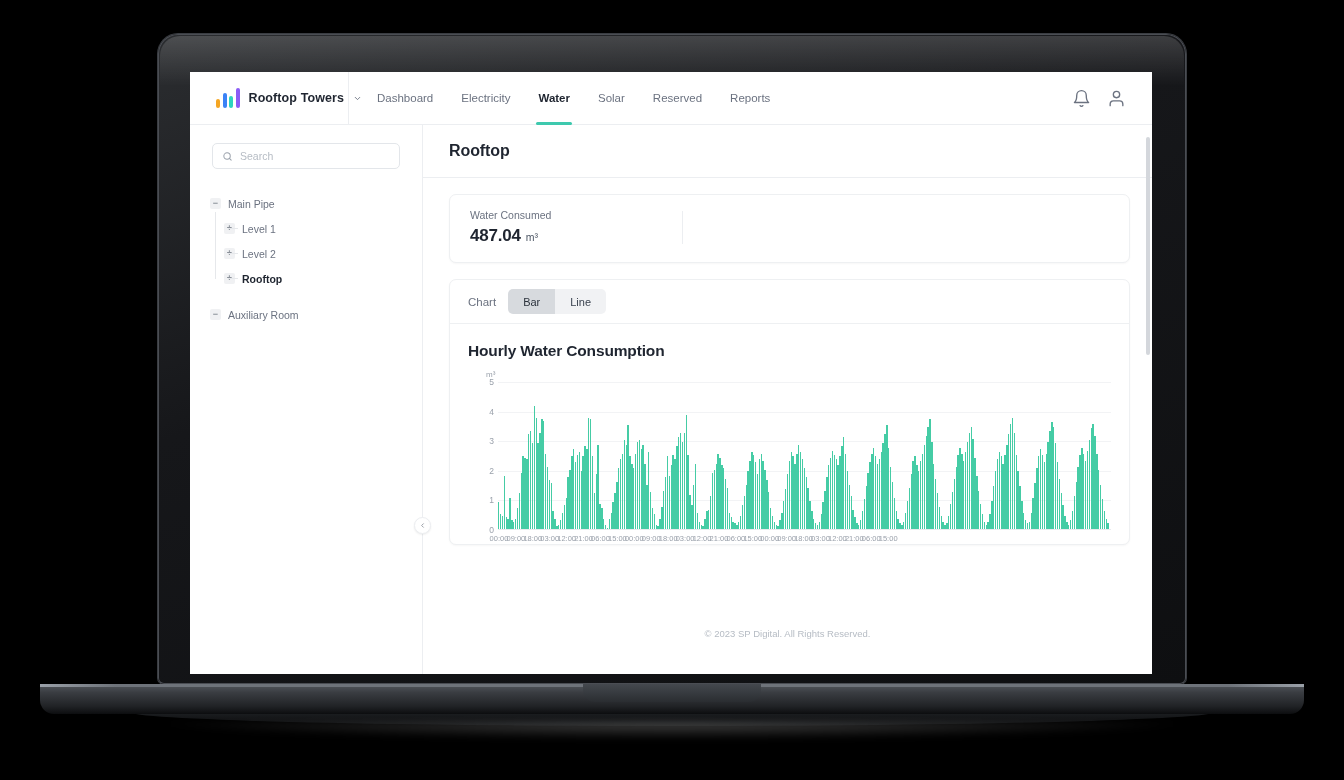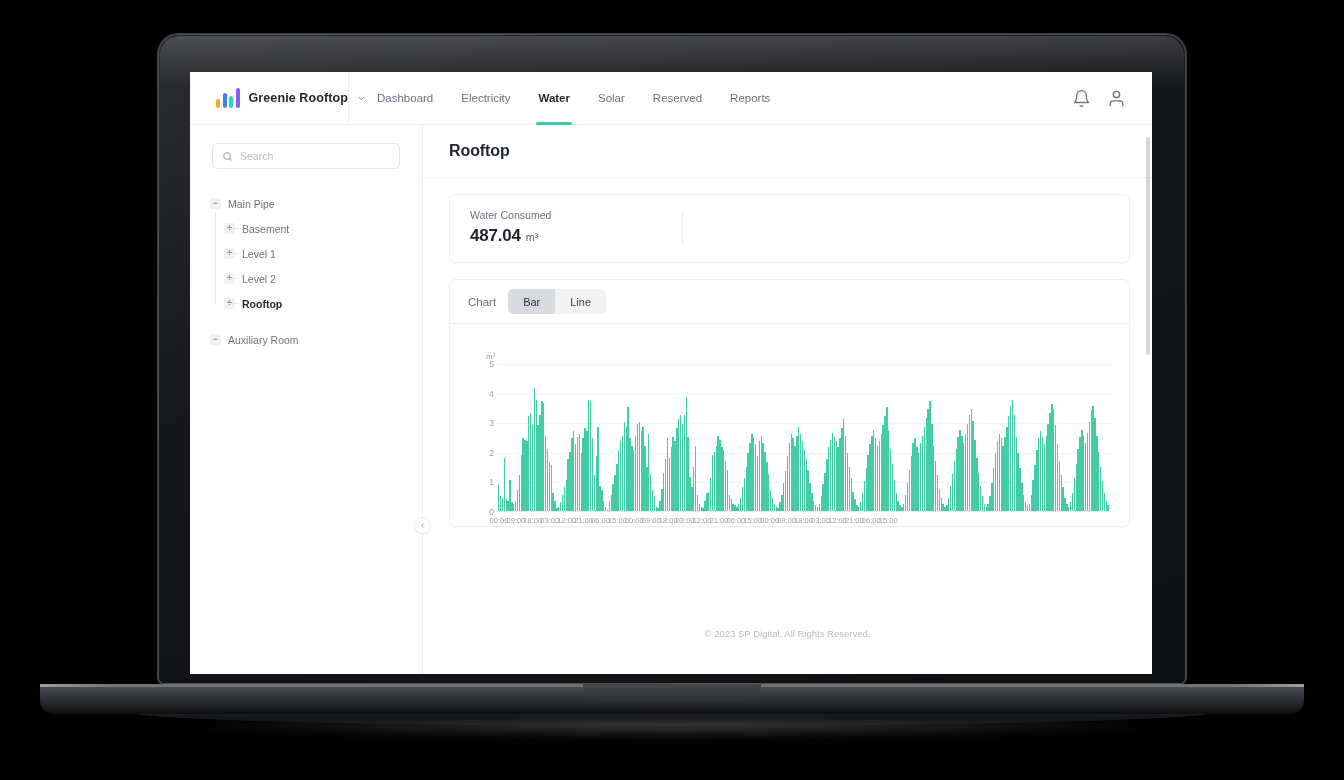--- a/index.html
+++ b/index.html
@@ -243,21 +243,21 @@
     <div class="app">
 
       <div class="topnav">
         <div class="brand">
           <div class="logo">
             <i></i>
               <i></i>
               <i></i>
               <i></i>
           </div>
-          <div class="brand-name">Greenie Rooftop</div>
+          <div class="brand-name">Rooftop Towers</div>
           <svg class="caret" viewBox="0 0 24 24" fill="none" stroke="currentColor" stroke-width="2.4" stroke-linecap="round" stroke-linejoin="round">
               <polyline points="6 9 12 15 18 9"></polyline>
             </svg>
         </div>
 
         <div class="navlinks">
           <div class="navlink">Dashboard</div>
           <div class="navlink">Electricity</div>
           <div class="navlink active">Water</div>
           <div class="navlink">Solar</div>
@@ -289,24 +289,20 @@
           </div>
 
           <div class="tree">
 
             <div class="tgroup">
               <div class="tnode">
                 <span class="exp">−</span>
                 <span class="tlabel">Main Pipe</span>
               </div>
               <div class="children">
-                <div class="tnode">
-                  <span class="exp">+</span>
-                  <span class="tlabel">Basement</span>
-                </div>
                 <div class="tnode">
                   <span class="exp">+</span>
                   <span class="tlabel">Level 1</span>
                 </div>
                 <div class="tnode">
                   <span class="exp">+</span>
                   <span class="tlabel">Level 2</span>
                 </div>
                 <div class="tnode sel">
                   <span class="exp">+</span>
@@ -356,20 +352,21 @@
               <div class="card chart-card">
                 <div class="chart-toolbar">
                   <span class="tlabel2">Chart</span>
                   <div class="seg">
                     <button class="on">Bar</button>
                     <button>Line</button>
                   </div>
                 </div>
 
                 <div class="chart-body">
+                  <div class="chart-title">Hourly Water Consumption</div>
 
                   <div class="plot-wrap">
                     <div class="yunit">m³</div>
                     <div class="ylabels" id="ylabels">
                         <div style="top: 148px;">0</div>
                         <div style="top: 118.4px;">1</div>
                         <div style="top: 88.8px;">2</div>
                         <div style="top: 59.2px;">3</div>
                         <div style="top: 29.6px;">4</div>
                         <div style="top: 0px;">5</div>

